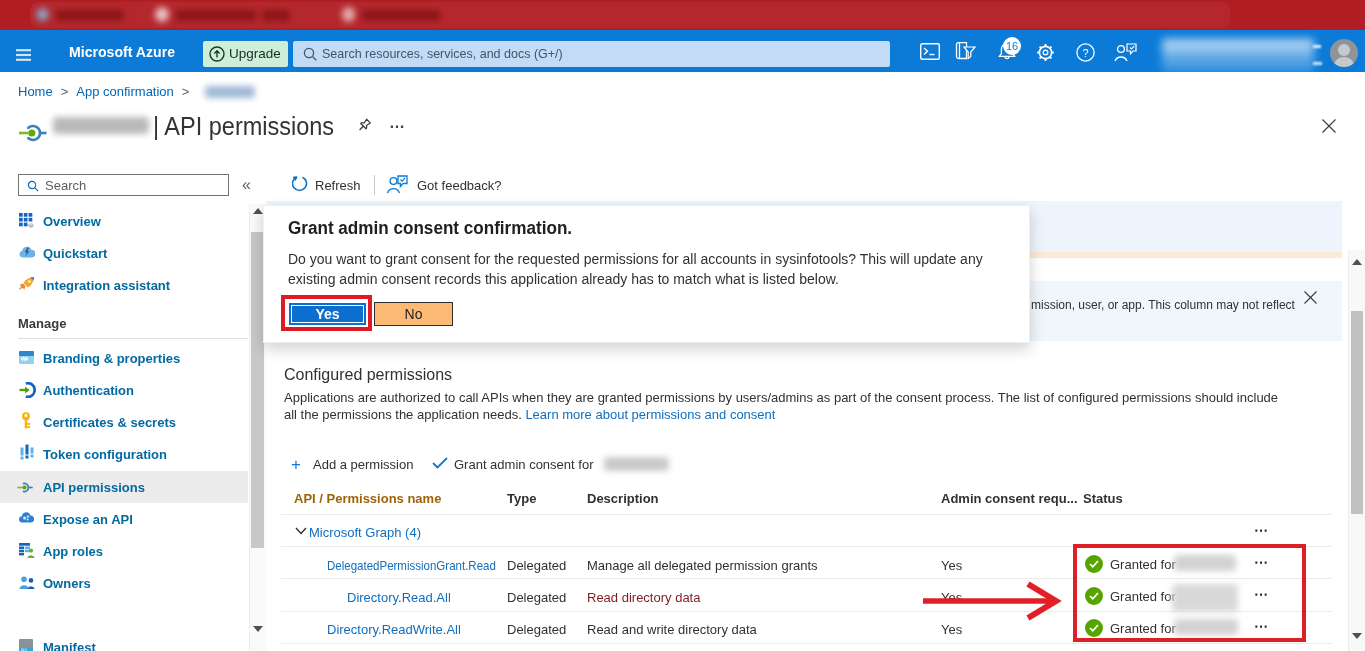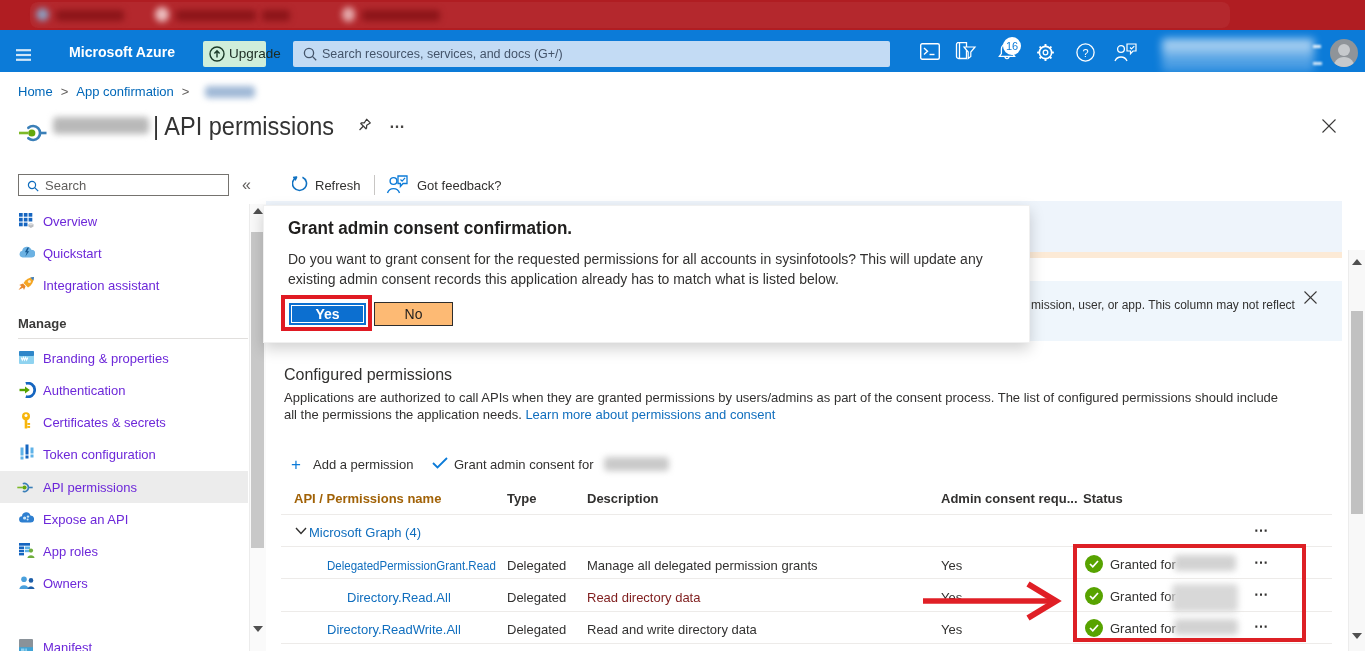--- a/index.html
+++ b/index.html
@@ -7,21 +7,21 @@
   .abs{position:absolute;}
   .blur{filter:blur(3px);border-radius:4px;}
   
   #browserbar{left:0;top:0;width:1365px;height:30px;background:#b01d22;overflow:hidden;}
   
   #topbar{left:0;top:30px;width:1365px;height:42px;background:#0c7bd8;overflow:hidden;}
   .white{color:#fff;}
   
   .bc a{color:#0067b8;text-decoration:none;}
   .link{color:#106ebe;}
-  .menu-item{position:absolute;left:0;width:247px;height:32px;font-size:13px;color:#6d28d9;}
+  .menu-item{position:absolute;left:0;width:247px;height:32px;font-size:13px;color:#0369a1;font-weight:bold;}
   .menu-item .txt{position:absolute;left:43px;top:9px;}
   .menu-item svg{position:absolute;left:19px;top:7px;}
   .sep{position:absolute;background:#e1dfdd;height:1px;}
 </style>
 </head>
 <body>
 <div id="browserbar" class="abs">
   <div class="abs" style="left:30px;top:2px;width:1200px;height:26px;background:rgba(255,255,255,0.05);border-radius:8px;"></div>
   <div class="abs blur" style="left:36px;top:8px;width:13px;height:13px;background:#8c9ec0;border-radius:7px;"></div>
   <div class="abs blur" style="left:56px;top:10px;width:68px;height:11px;background:#8c1519;"></div>
@@ -35,21 +35,21 @@
 
   <svg class="abs" style="left:16px;top:19px;" width="15" height="12" viewBox="0 0 15 12">
     <g stroke="#cfe6f8" stroke-width="2.2">
         <line x1="0" y1="1.2" x2="15" y2="1.2"></line>
         <line x1="0" y1="6" x2="15" y2="6"></line>
         <line x1="0" y1="10.8" x2="15" y2="10.8"></line>
       </g>
   </svg>
   <div class="abs white" style="left:69px;top:13px;font-size:15px;font-weight:bold;transform:scaleX(0.94);transform-origin:left top;">Microsoft Azure</div>
 
-  <div class="abs" style="left:203px;top:11px;width:63px;height:26px;background:#cfeeda;border-radius:2px;">
+  <div class="abs" style="left:203px;top:11px;width:85px;height:26px;background:#cfeeda;border-radius:2px;">
     <svg class="abs" style="left:6px;top:5px;" width="16" height="16" viewBox="0 0 16 16">
       <circle cx="8" cy="8" r="7" fill="none" stroke="#1a3a28" stroke-width="1.4"></circle>
       <path d="M8 11.5 L8 5 M5.4 7.4 L8 4.8 L10.6 7.4" fill="none" stroke="#1a3a28" stroke-width="1.4"></path>
     </svg>
     <span class="abs" style="left:26px;top:5px;font-size:13.5px;color:#1c2b22;">Upgrade</span>
   </div>
 
   <div class="abs" style="left:293px;top:11px;width:597px;height:26px;background:#c3dbf4;border-radius:2px;">
     <svg class="abs" style="left:10px;top:6px;" width="14" height="14" viewBox="0 0 14 14">
       <circle cx="6" cy="6" r="4.6" fill="none" stroke="#44546a" stroke-width="1.3"></circle>

